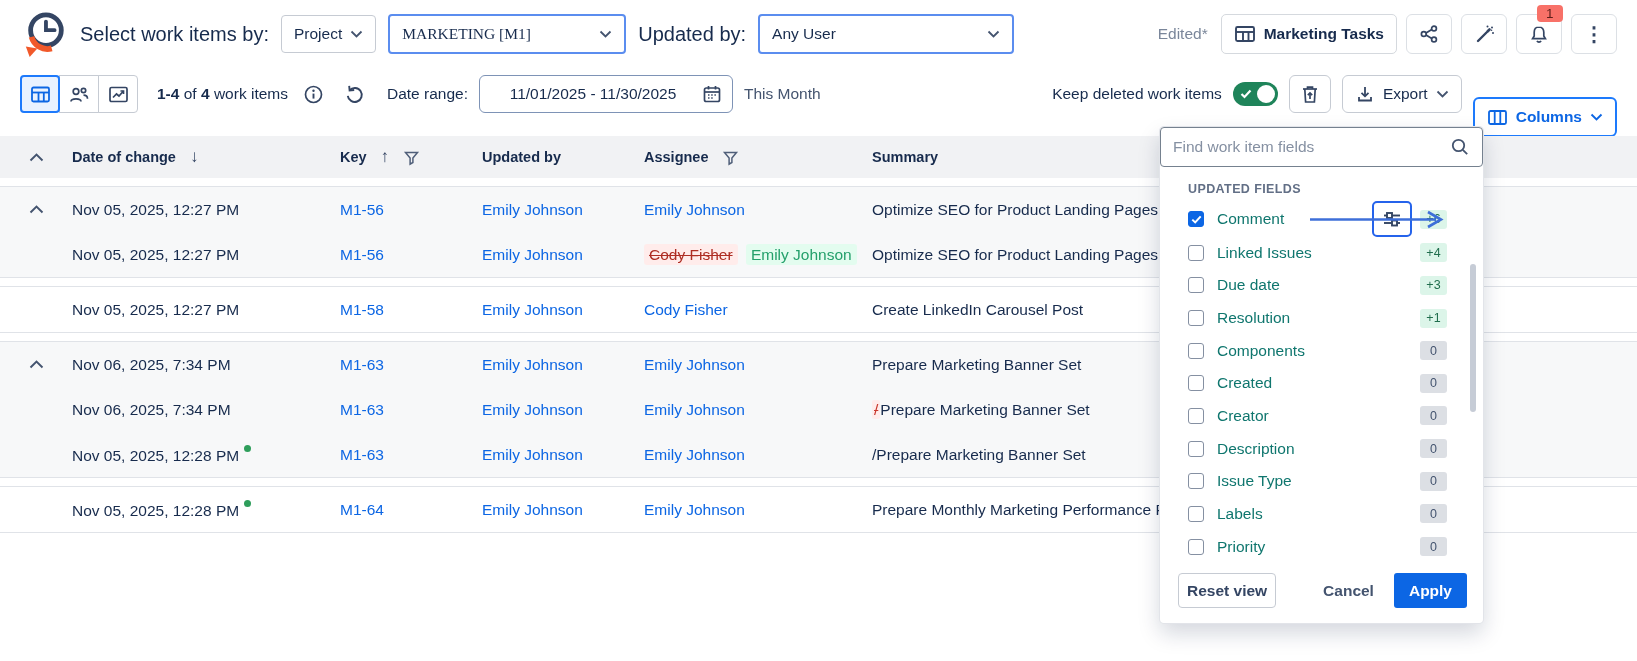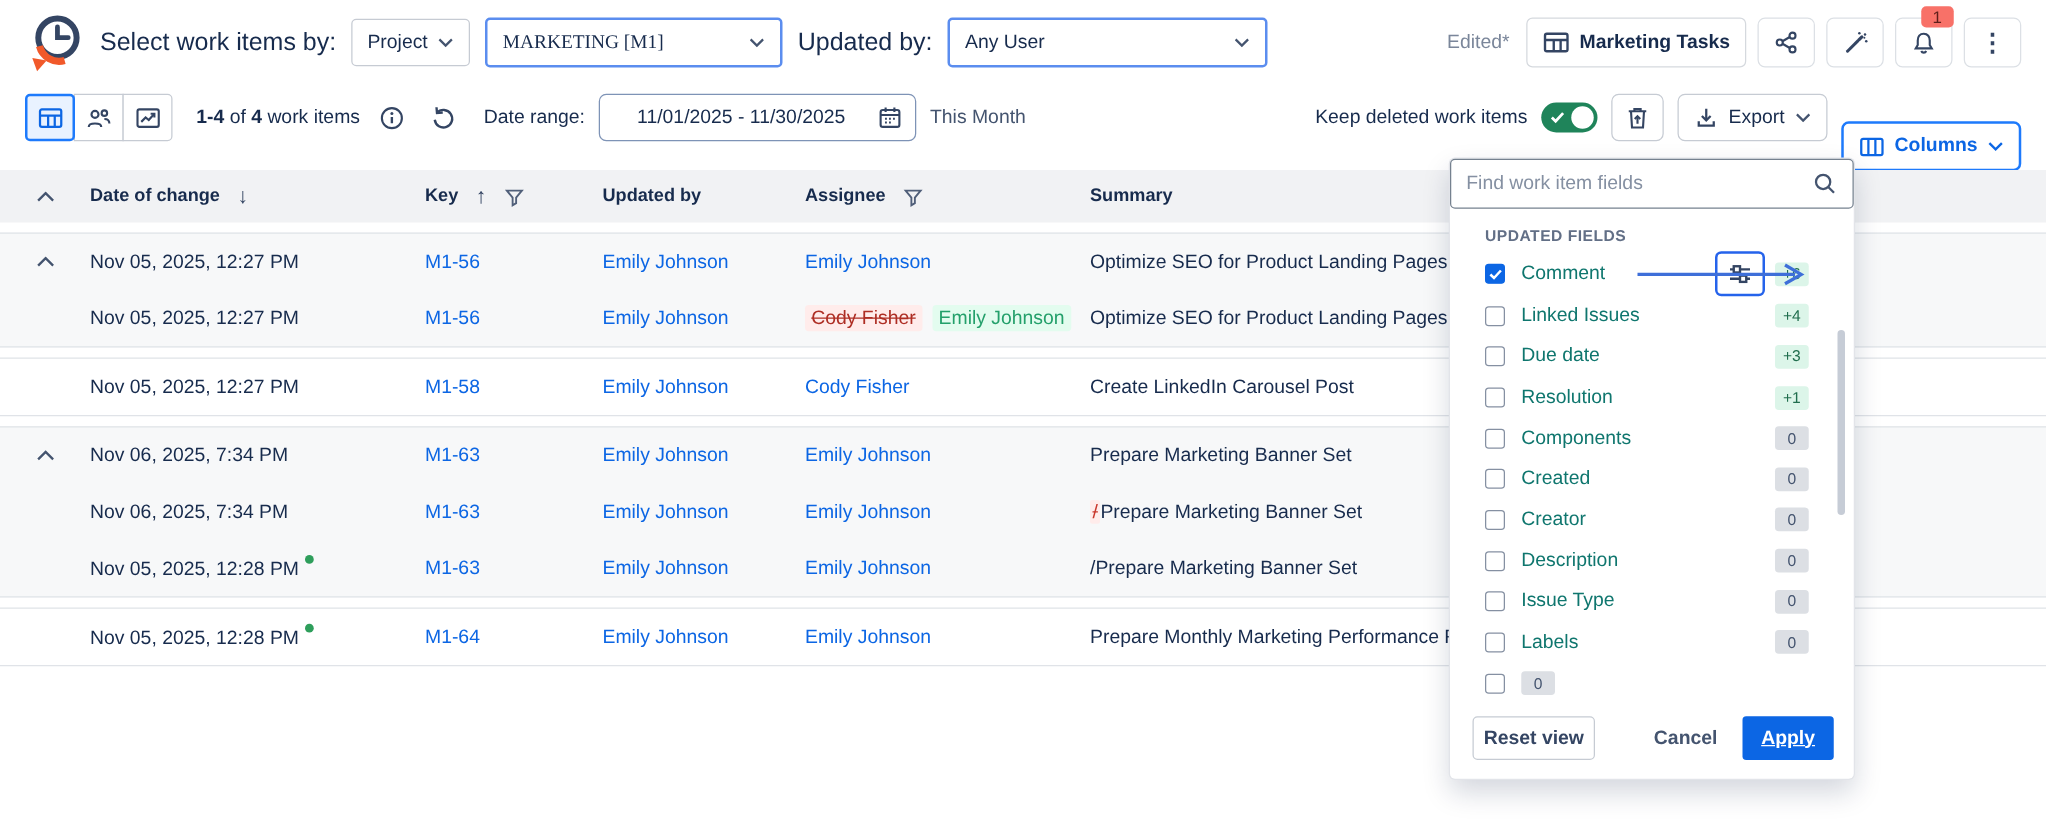--- a/index.html
+++ b/index.html
@@ -92,21 +92,21 @@
   .badge.grey { background:#DCDFE4; color:#44546F; }
   .slider-box { width:40px; height:36px; border:2.5px solid #2563EB; border-radius:5px; background:#fff;
          display:flex; align-items:center; justify-content:center; margin-right:8px; cursor:pointer; }
   .arrow-annot { position:absolute; left:148px; top:7px; pointer-events:none; }
   .scroll-thumb { position:absolute; right:7px; top:137px; width:6px; height:148px; background:#C6CCD6; border-radius:3px; }
   .panel-footer { margin-top:auto; display:flex; align-items:center; padding:10px 16px 15px 18px; }
   .reset-btn { border:1px solid #C6CBD3; border-radius:4px; height:35px; padding:0 8px; background:#fff;
          font-size:15.5px; font-weight:bold; color:#344563; cursor:pointer; }
   .cancel-btn { margin-left:auto; font-size:15.5px; font-weight:bold; color:#44546F; cursor:pointer; margin-right:20px; }
   .apply-btn { background:#0C66E4; color:#fff; border:0; border-radius:3px; height:35px; padding:0 15px;
-         font-size:15.5px; font-weight:bold; cursor:pointer; font-family:"Liberation Sans", sans-serif;text-decoration:underline; }
+         font-size:15.5px; font-weight:bold; cursor:pointer; font-family:"Liberation Sans", sans-serif; }
   svg { display:block; }
 </style>
 </head>
 <body>
 
 <div class="app-header">
   <svg class="logo" viewBox="0 0 48 50">
     <circle cx="25" cy="21" r="16" fill="none" stroke="#344563" stroke-width="5"></circle>
     <path d="M25 12 V21 H34" fill="none" stroke="#344563" stroke-width="4" stroke-linecap="round"></path>
     <path d="M10 28 A17 17 0 0 0 31 40" fill="none" stroke="#F1592A" stroke-width="6"></path>
@@ -470,20 +470,21 @@
     <span class="fld-label">Issue Type</span>
     <span class="badge grey">0</span>
   </div>
   <div class="fld-row">
     <span class="cb"></span>
     <span class="fld-label">Labels</span>
     <span class="badge grey">0</span>
   </div>
   <div class="fld-row">
     <span class="cb"></span>
+    <span class="fld-label">Priority</span>
     <span class="badge grey">0</span>
   </div>
 
   <span class="scroll-thumb"></span>
 
   <div class="panel-footer">
     <button class="reset-btn">Reset view</button>
     <span class="cancel-btn">Cancel</span>
     <button class="apply-btn">Apply</button>
   </div>

